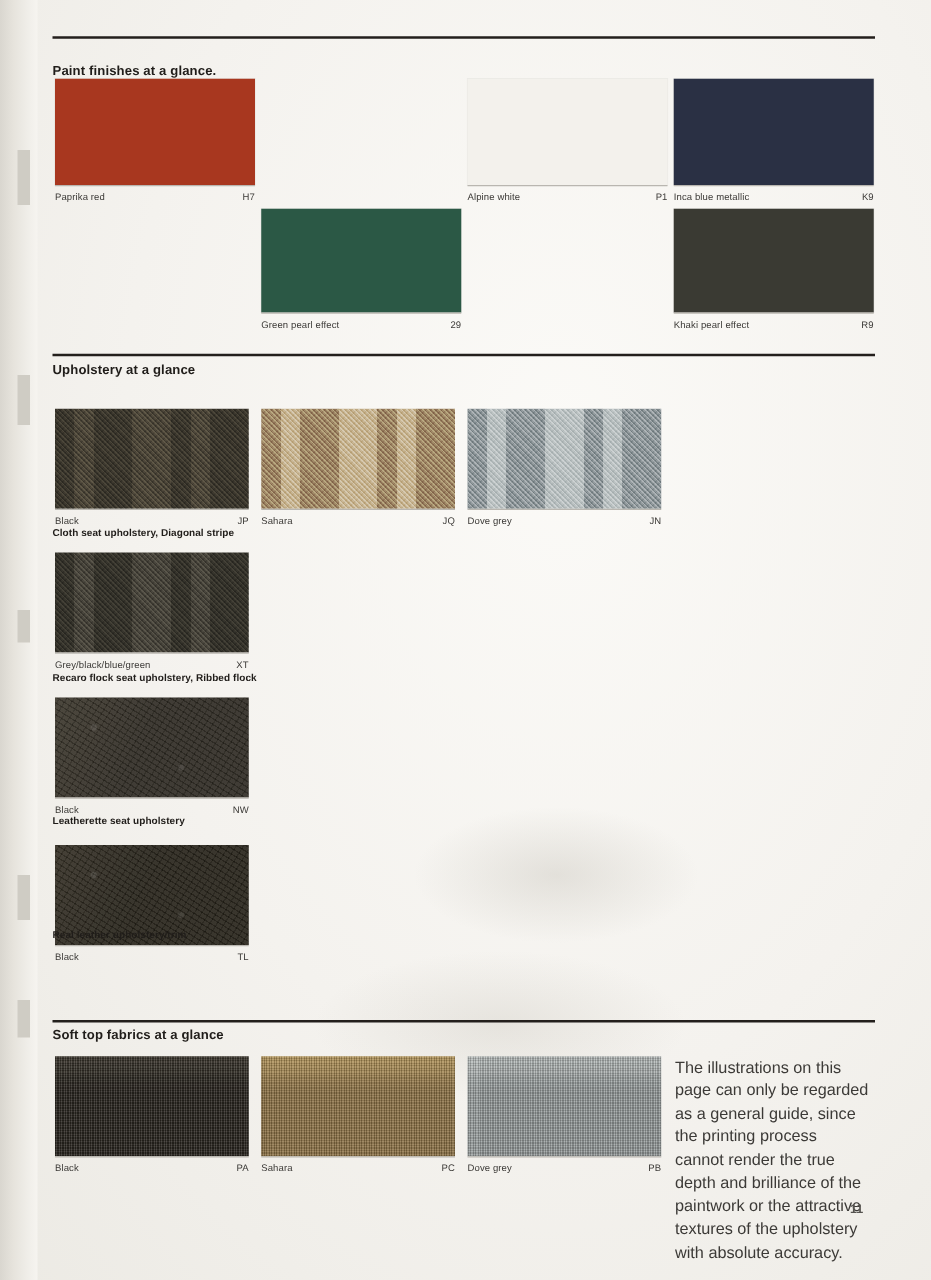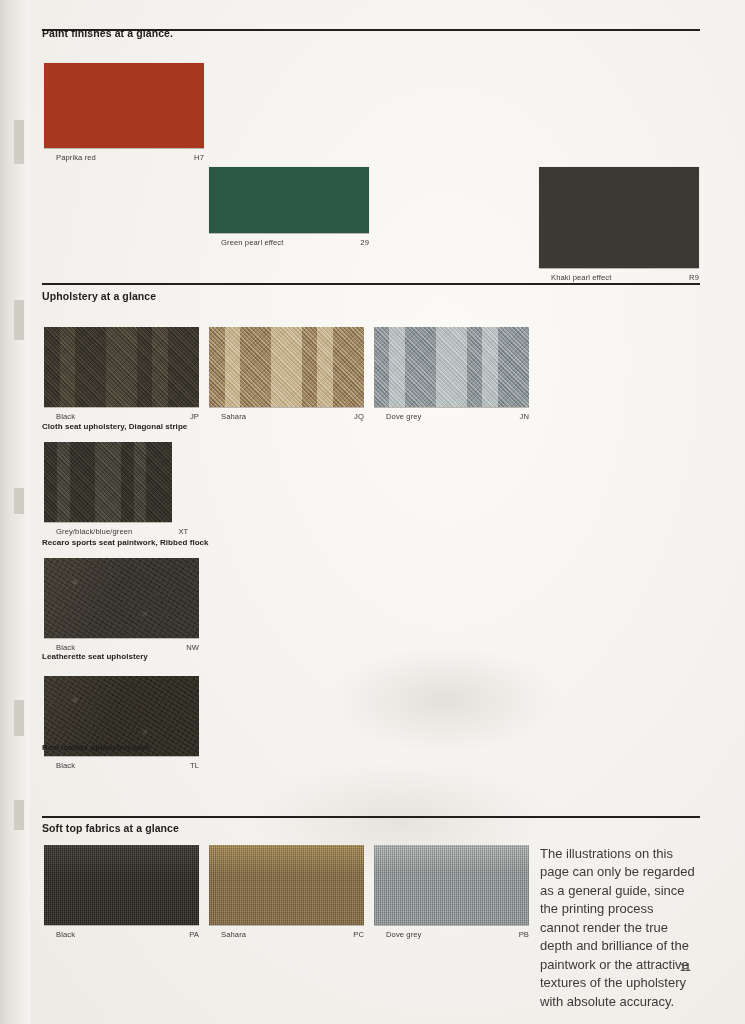--- a/index.html
+++ b/index.html
@@ -35,21 +35,21 @@
     position:absolute;left:42px;
     font-size:10.5px;font-weight:bold;color:#201d1a;letter-spacing:.1px;
   }
 
   .swatch-cell{position:absolute;}
   .swatch{
     width:100%;height:100%;
     box-shadow:0 0 0 0.5px rgba(0,0,0,.06);
   }
   .cap{
-    position:absolute;left:12px;right:0;top:100%;
+    position:absolute;left:0;right:0;top:100%;
     margin-top:3px;height:12px;
     font-size:7.6px;color:#3b3936;
     display:flex;justify-content:space-between;align-items:center;
     white-space:nowrap;letter-spacing:.1px;
   }
   .cap .code{color:#3b3936;margin-left:46px;}
   .cap-rule{
     position:absolute;left:0;right:0;top:100%;height:1px;background:#b9b6b0;
   }
   .grp{
@@ -112,40 +112,56 @@
     <div class="nick" style="top:700px;height:36px"></div>
     <div class="nick" style="top:800px;height:30px"></div>
   </div>
 
   <div class="blotch" style="left:330px;top:645px;width:230px;height:110px;background:radial-gradient(ellipse,rgba(190,186,176,.35),rgba(190,186,176,0) 70%)"></div>
   <div class="blotch" style="left:250px;top:760px;width:300px;height:120px;background:radial-gradient(ellipse,rgba(196,192,182,.30),rgba(196,192,182,0) 70%)"></div>
 
   <div id="content">
 
     <div class="rule" style="top:29px"></div>
-    <div class="sect-title" style="top:27px">Paint finishes at a glance.</div>
+    <div class="sect-title" style="top:51px">Paint finishes at a glance.</div>
 
     <div class="swatch-cell" style="left:44px;top:63px;width:160px;height:85px">
       <div class="swatch" style="background-color: rgb(168, 55, 31);"></div>
       <div class="cap-rule"></div>
       <div class="cap">
         <span>Paprika red</span>
         <span class="code">H7</span>
       </div>
     </div>
-
-    <div class="swatch-cell" style="left:209px;top:167px;width:160px;height:66px">
+    <div class="swatch-cell" style="left:374px;top:63px;width:160px;height:85px">
+      <div class="swatch" style="background-color: rgb(243, 241, 236);"></div>
+      <div class="cap-rule"></div>
+      <div class="cap">
+        <span>Alpine white</span>
+        <span class="code">P1</span>
+      </div>
+    </div>
+    <div class="swatch-cell" style="left:539px;top:63px;width:160px;height:85px">
+      <div class="swatch" style="background-color: rgb(42, 48, 68);"></div>
+      <div class="cap-rule"></div>
+      <div class="cap">
+        <span>Inca blue metallic</span>
+        <span class="code">K9</span>
+      </div>
+    </div>
+
+    <div class="swatch-cell" style="left:209px;top:167px;width:160px;height:83px">
       <div class="swatch" style="background-color: rgb(43, 88, 69);"></div>
       <div class="cap-rule"></div>
       <div class="cap">
         <span>Green pearl effect</span>
         <span class="code">29</span>
       </div>
     </div>
-    <div class="swatch-cell" style="left:539px;top:167px;width:160px;height:101px">
+    <div class="swatch-cell" style="left:539px;top:167px;width:160px;height:83px">
       <div class="swatch" style="background-color: rgb(58, 58, 51);"></div>
       <div class="cap-rule"></div>
       <div class="cap">
         <span>Khaki pearl effect</span>
         <span class="code">R9</span>
       </div>
     </div>
 
     <div class="rule" style="top:283px"></div>
     <div class="sect-title" style="top:290px">Upholstery at a glance</div>
@@ -169,29 +185,29 @@
     <div class="swatch-cell" style="left:374px;top:327px;width:155px;height:80px">
       <div class="tex" style="background: linear-gradient(90deg, rgb(141, 150, 153) 0%, rgb(141, 150, 153) 10%, rgb(184, 191, 192) 10%, rgb(184, 191, 192) 20%, rgb(141, 150, 153) 20%, rgb(141, 150, 153) 30%, rgb(141, 150, 153) 30%, rgb(141, 150, 153) 40%, rgb(184, 191, 192) 40%, rgb(184, 191, 192) 50%, rgb(184, 191, 192) 50%, rgb(184, 191, 192) 60%, rgb(141, 150, 153) 60%, rgb(141, 150, 153) 70%, rgb(184, 191, 192) 70%, rgb(184, 191, 192) 80%, rgb(141, 150, 153) 80%, rgb(141, 150, 153) 90%, rgb(141, 150, 153) 90%, rgb(141, 150, 153) 100%);"></div>
       <div class="cap-rule"></div>
       <div class="cap">
         <span>Dove grey</span>
         <span class="code">JN</span>
       </div>
     </div>
     <div class="grp" style="top:422px">Cloth seat upholstery, Diagonal stripe</div>
 
-    <div class="swatch-cell" style="left:44px;top:442px;width:128px;height:80px">
+    <div class="swatch-cell" style="left:44px;top:442px;width:155px;height:80px">
       <div class="tex" style="background: linear-gradient(90deg, rgb(52, 50, 42) 0%, rgb(52, 50, 42) 10%, rgb(70, 67, 58) 10%, rgb(70, 67, 58) 20%, rgb(52, 50, 42) 20%, rgb(52, 50, 42) 30%, rgb(52, 50, 42) 30%, rgb(52, 50, 42) 40%, rgb(70, 67, 58) 40%, rgb(70, 67, 58) 50%, rgb(70, 67, 58) 50%, rgb(70, 67, 58) 60%, rgb(52, 50, 42) 60%, rgb(52, 50, 42) 70%, rgb(70, 67, 58) 70%, rgb(70, 67, 58) 80%, rgb(52, 50, 42) 80%, rgb(52, 50, 42) 90%, rgb(52, 50, 42) 90%, rgb(52, 50, 42) 100%);"></div>
       <div class="cap-rule"></div>
       <div class="cap">
         <span>Grey/black/blue/green</span>
         <span class="code">XT</span>
       </div>
     </div>
-    <div class="grp" style="top:538px">Recaro sports seat paintwork, Ribbed flock</div>
+    <div class="grp" style="top:538px">Recaro flock seat upholstery, Ribbed flock</div>
 
     <div class="swatch-cell" style="left:44px;top:558px;width:155px;height:80px">
       <div class="leather" style="background: linear-gradient(115deg, rgb(59, 54, 44) 0%, rgb(46, 42, 34) 45%, rgb(46, 42, 34) 100%);"></div>
       <div class="cap-rule"></div>
       <div class="cap">
         <span>Black</span>
         <span class="code">NW</span>
       </div>
     </div>
     <div class="grp" style="top:652px">Leatherette seat upholstery</div>

